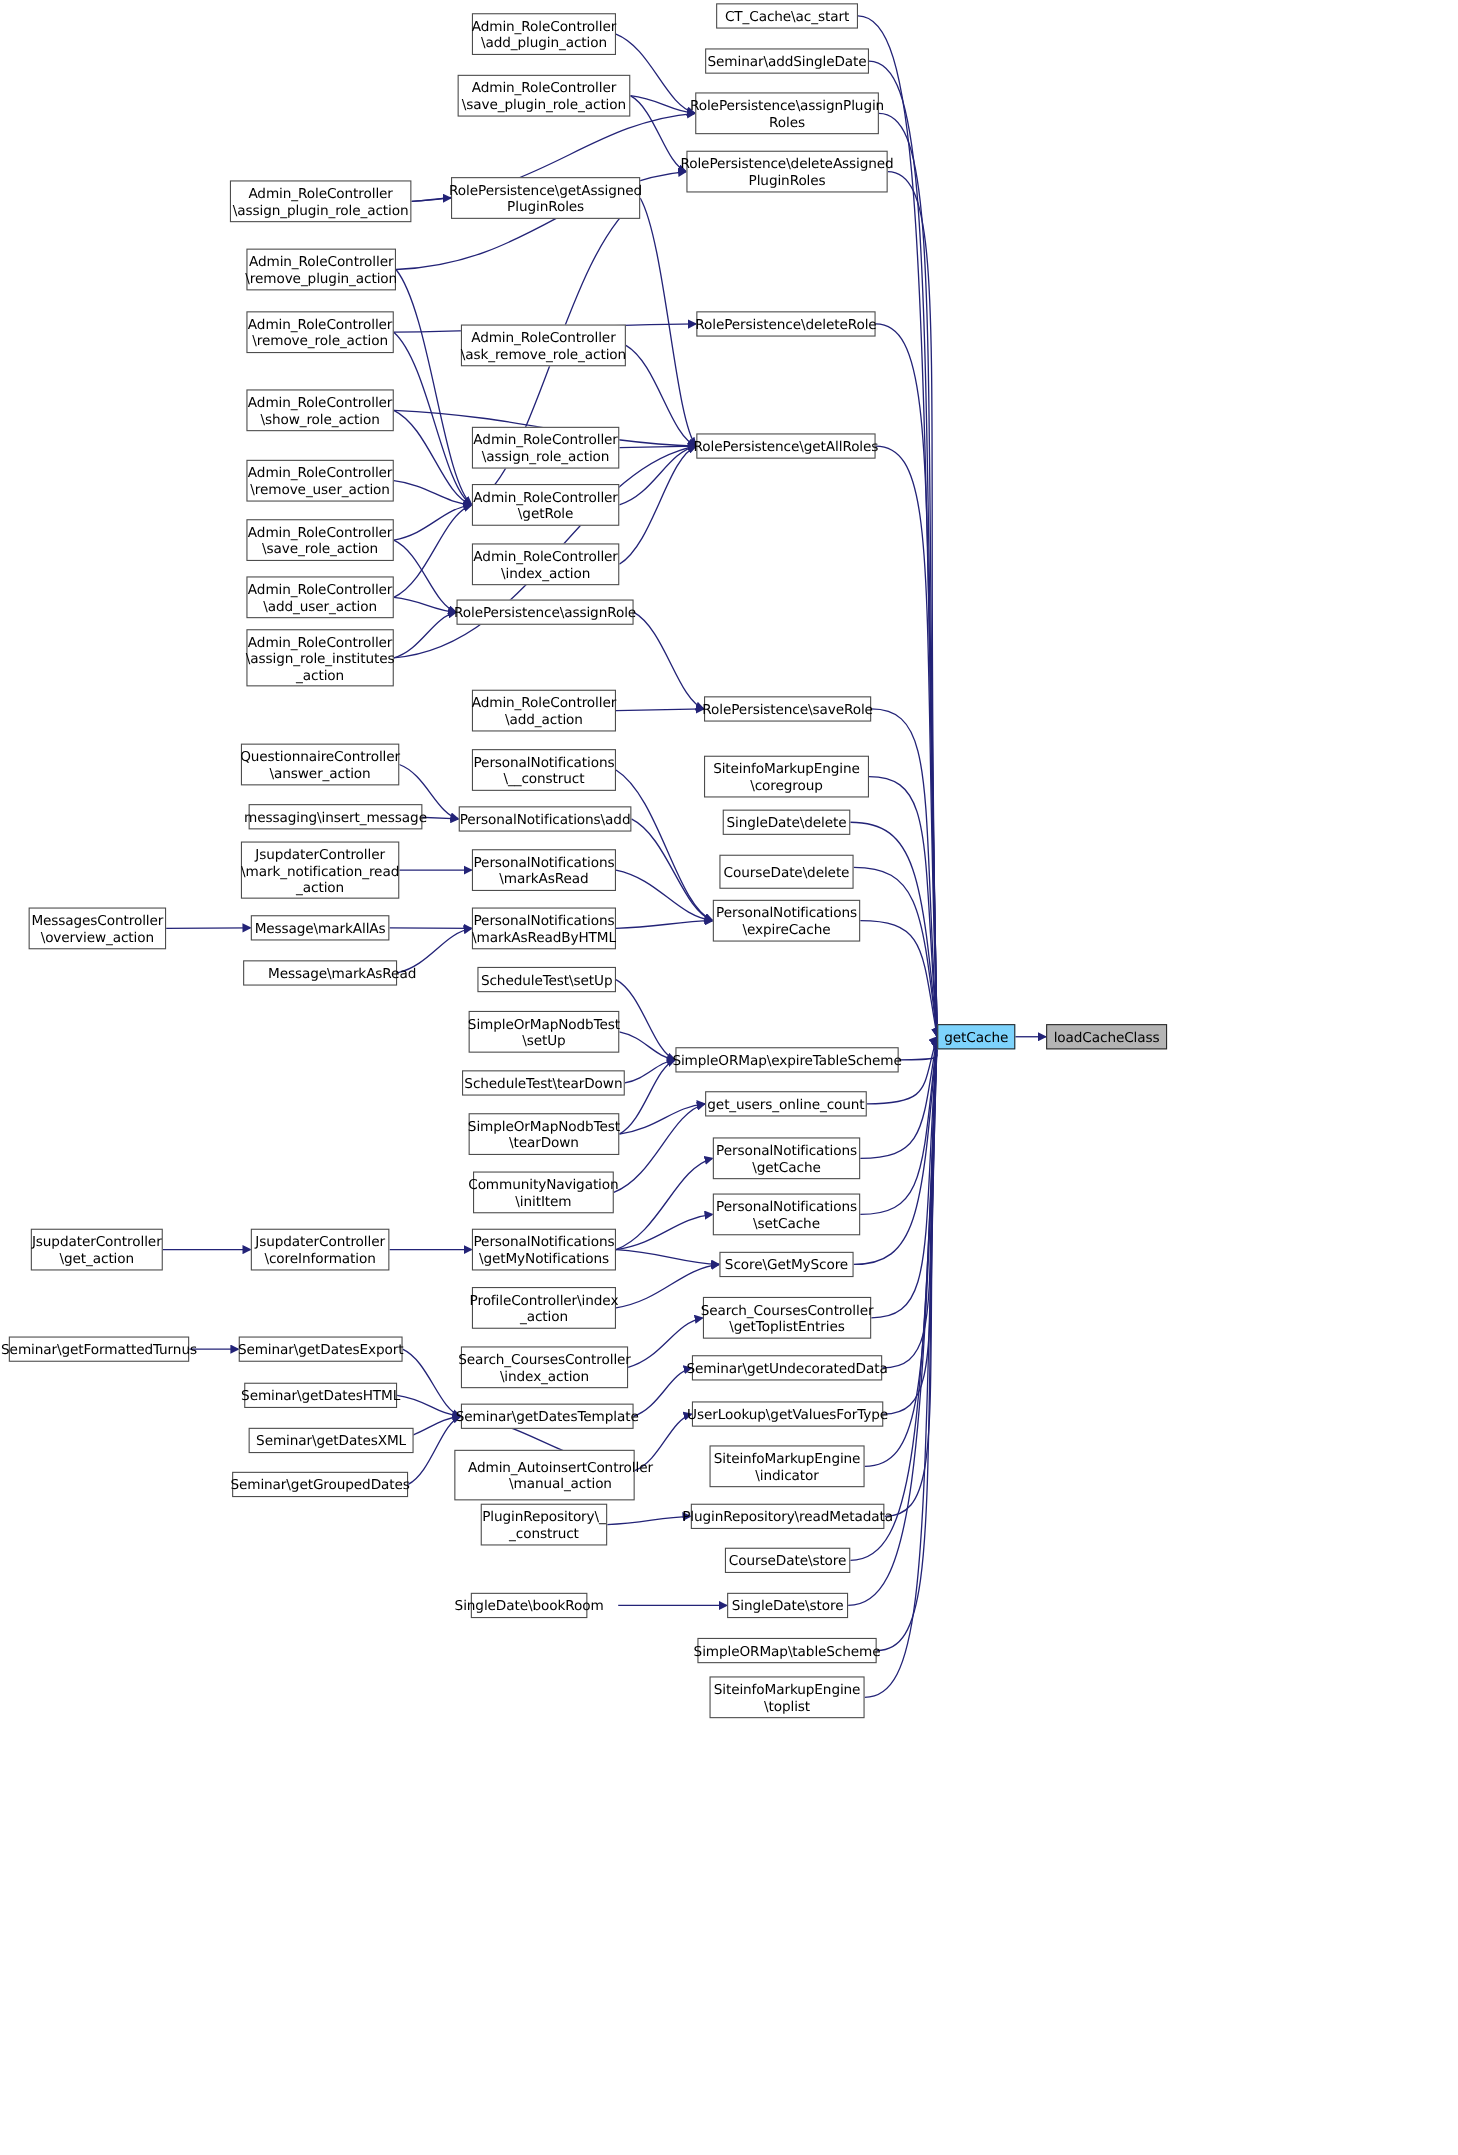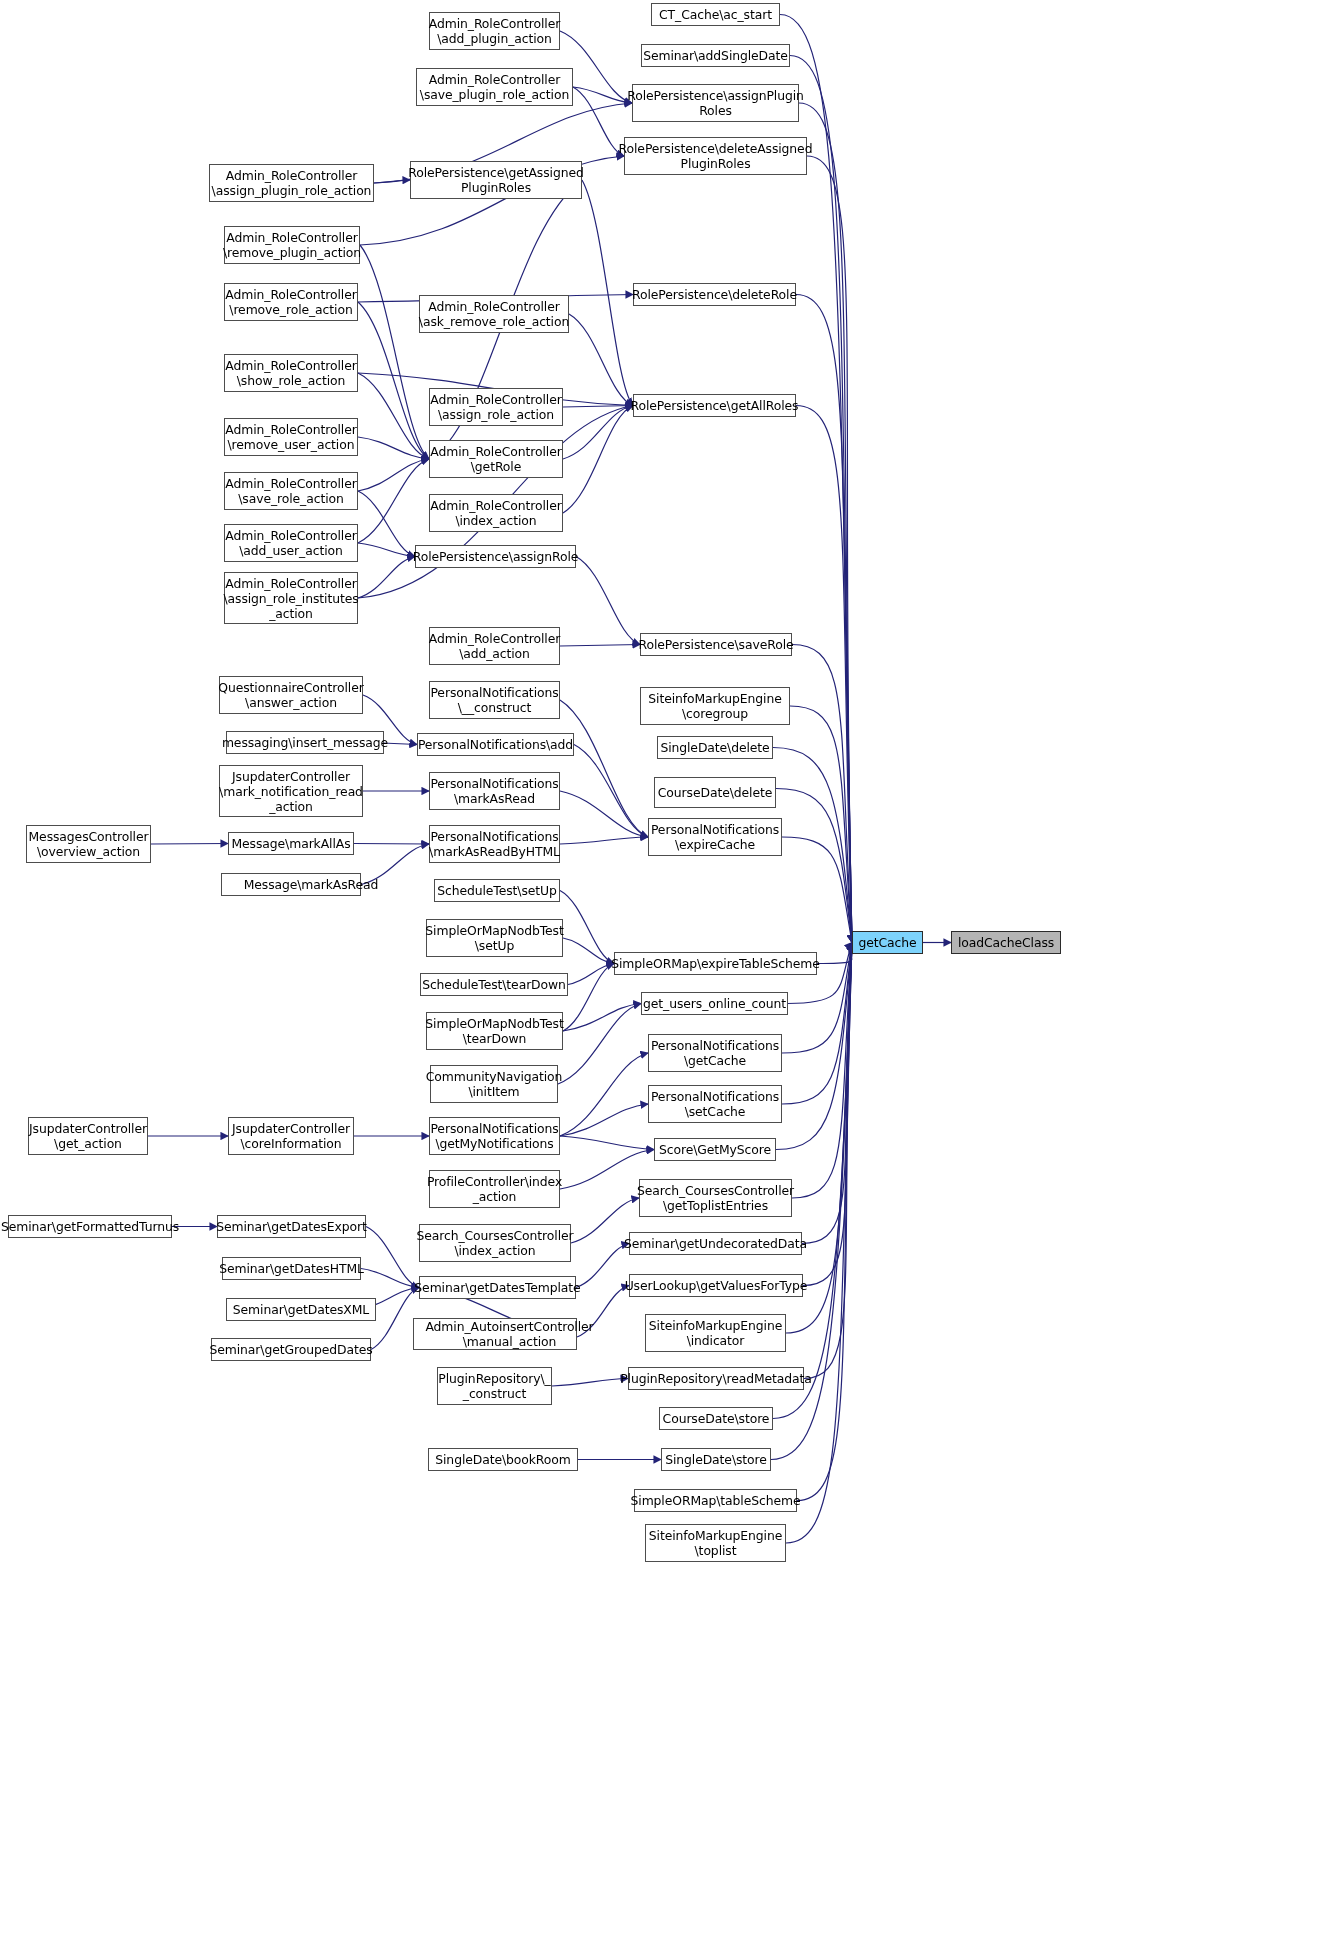--- a/index.html
+++ b/index.html
@@ -217,28 +217,28 @@
 \getToplistEntries</div>
       <div class="node" style="left: 8px; top: 1215px; width: 164px; height: 23px;">Seminar\getFormattedTurnus</div>
       <div class="node" style="left: 217px; top: 1215px; width: 149px; height: 23px;">Seminar\getDatesExport</div>
       <div class="node" style="left: 419px; top: 1224px; width: 152px; height: 38px;">Search_CoursesController
 \index_action</div>
       <div class="node" style="left: 629px; top: 1232px; width: 173px; height: 23px;">Seminar\getUndecoratedData</div>
       <div class="node" style="left: 222px; top: 1257px; width: 139px; height: 23px;">Seminar\getDatesHTML</div>
       <div class="node" style="left: 419px; top: 1276px; width: 157px; height: 23px;">Seminar\getDatesTemplate</div>
       <div class="node" style="left: 629px; top: 1274px; width: 174px; height: 23px;">UserLookup\getValuesForType</div>
       <div class="node" style="left: 226px; top: 1298px; width: 150px; height: 23px;">Seminar\getDatesXML</div>
-      <div class="node" style="left: 413px; top: 1318px; width: 164px; height: 32px; padding-left: 29px;">Admin_AutoinsertController
+      <div class="node" style="left: 413px; top: 1318px; width: 164px; height: 46px; padding-left: 29px;">Admin_AutoinsertController
 \manual_action</div>
       <div class="node" style="left: 645px; top: 1314px; width: 141px; height: 38px;">SiteinfoMarkupEngine
 \indicator</div>
       <div class="node" style="left: 211px; top: 1338px; width: 160px; height: 23px;">Seminar\getGroupedDates</div>
       <div class="node" style="left: 437px; top: 1367px; width: 115px; height: 38px;">PluginRepository\_
 _construct</div>
       <div class="node" style="left: 628px; top: 1367px; width: 176px; height: 23px;">PluginRepository\readMetadata</div>
       <div class="node" style="left: 659px; top: 1407px; width: 114px; height: 23px;">CourseDate\store</div>
-      <div class="node" style="left: 428px; top: 1448px; width: 150px; height: 23px;">SingleDate\bookRoom</div>
+      <div class="node" style="left: 428px; top: 1448px; width: 106px; height: 23px;">SingleDate\bookRoom</div>
       <div class="node" style="left: 661px; top: 1448px; width: 110px; height: 23px;">SingleDate\store</div>
       <div class="node" style="left: 634px; top: 1489px; width: 163px; height: 23px;">SimpleORMap\tableScheme</div>
       <div class="node" style="left: 645px; top: 1524px; width: 141px; height: 38px;">SiteinfoMarkupEngine
 \toplist</div>
     </div>
 </div>
 
 </body></html>

